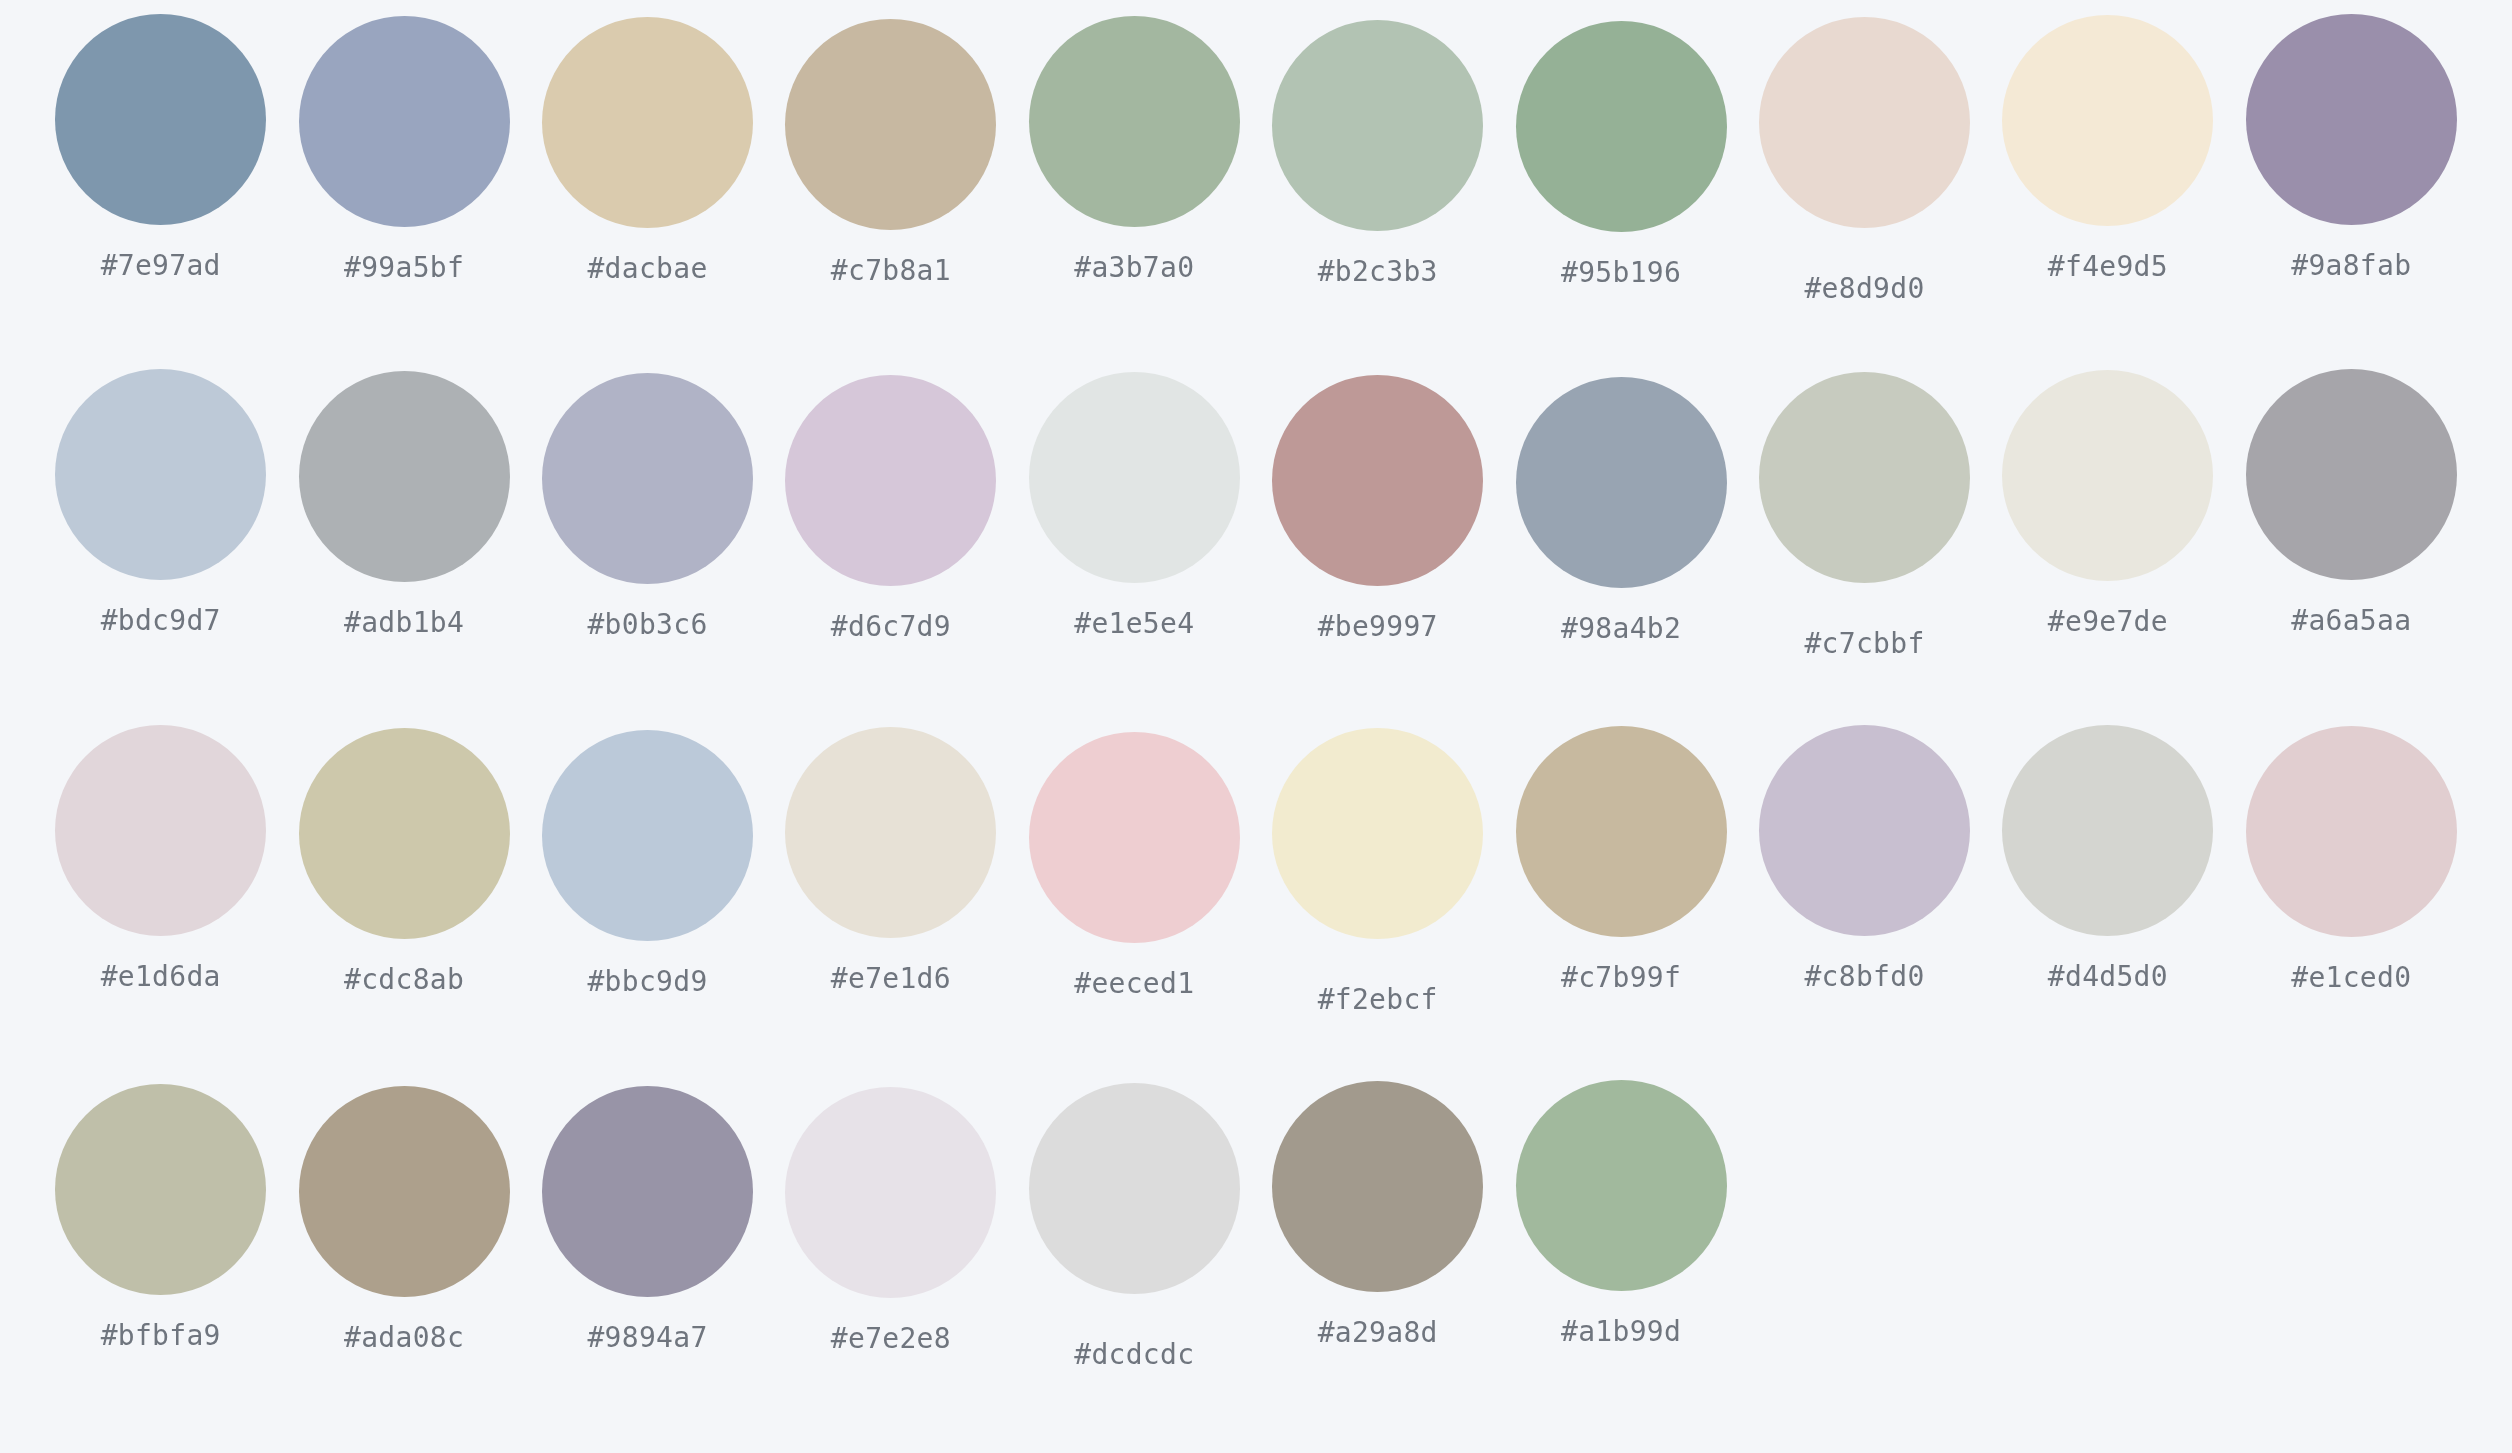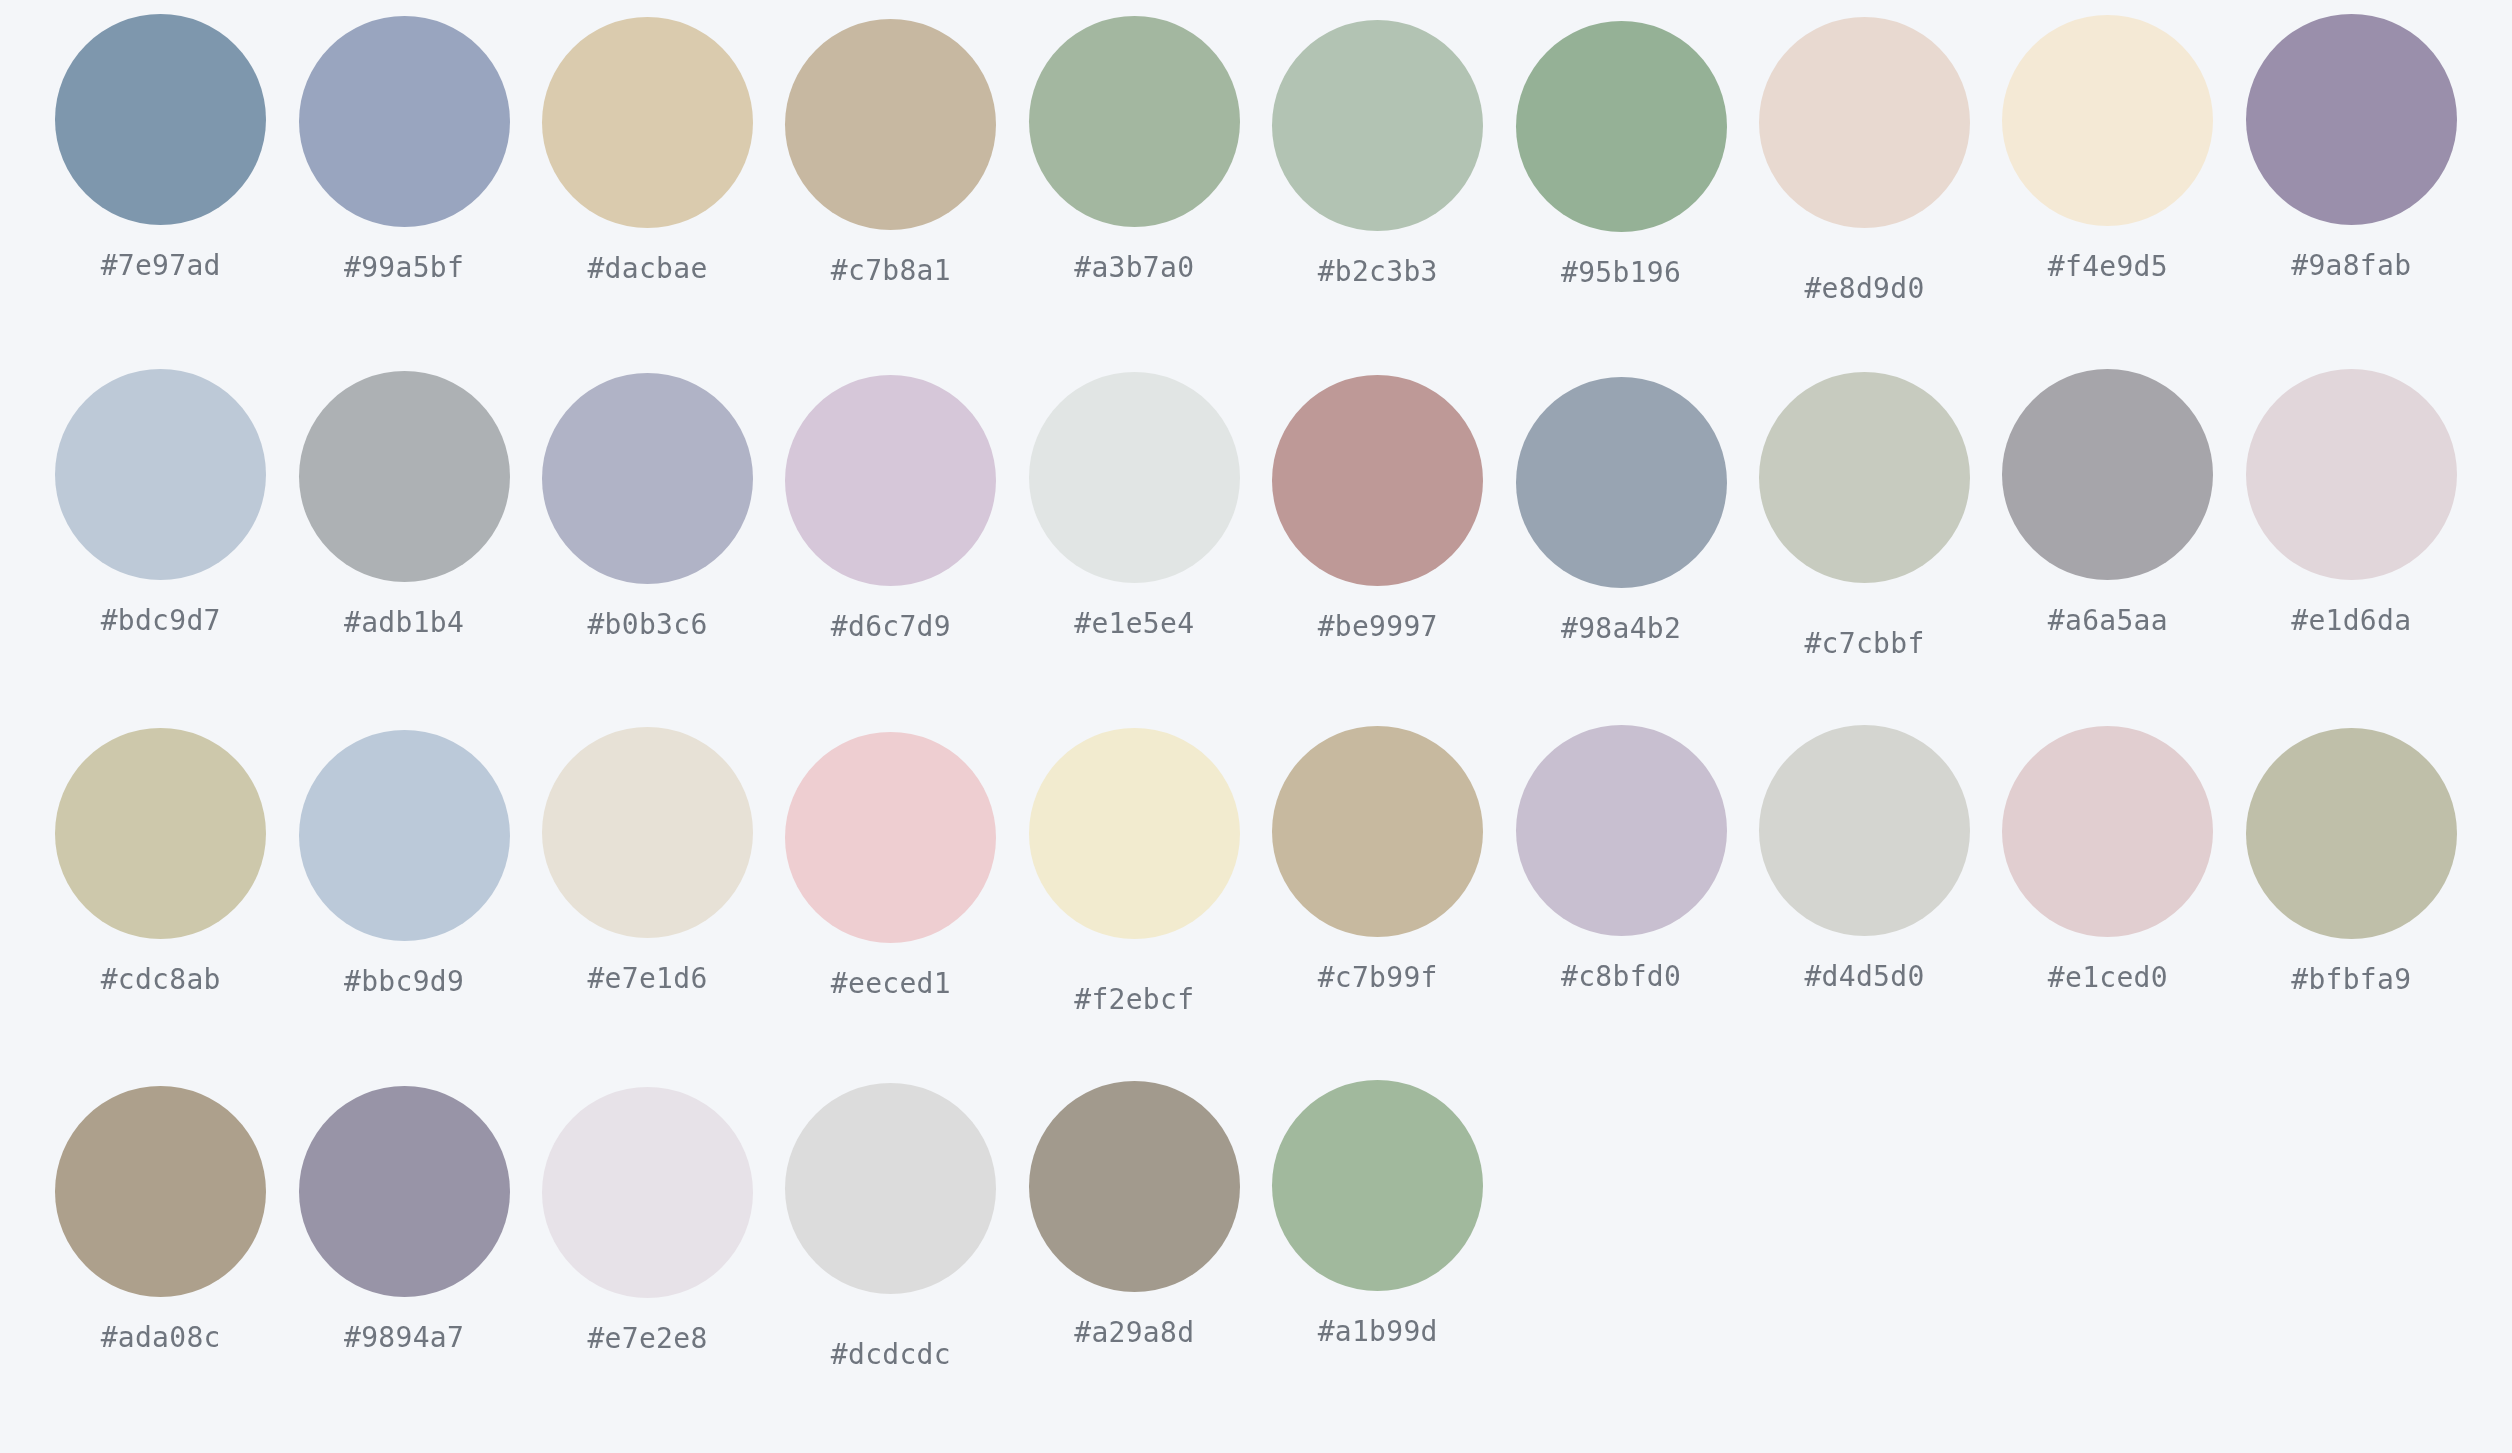--- a/index.html
+++ b/index.html
@@ -131,20 +131,24 @@
       <div class="swatch-label">#be9997</div>
     </div>
     <div class="swatch off-6">
       <div class="swatch-dot" style="background: rgb(152, 164, 178);"></div>
       <div class="swatch-label">#98a4b2</div>
     </div>
     <div class="swatch off-7">
       <div class="swatch-dot" style="background: rgb(199, 203, 191);"></div>
       <div class="swatch-label">#c7cbbf</div>
     </div>
+    <div class="swatch off-8">
+      <div class="swatch-dot" style="background: rgb(233, 231, 222);"></div>
+      <div class="swatch-label">#e9e7de</div>
+    </div>
     <div class="swatch off-9">
       <div class="swatch-dot" style="background: rgb(166, 165, 170);"></div>
       <div class="swatch-label">#a6a5aa</div>
     </div>
     <div class="swatch off-0">
       <div class="swatch-dot" style="background: rgb(225, 214, 218);"></div>
       <div class="swatch-label">#e1d6da</div>
     </div>
     <div class="swatch off-2">
       <div class="swatch-dot" style="background: rgb(205, 200, 171);"></div>

